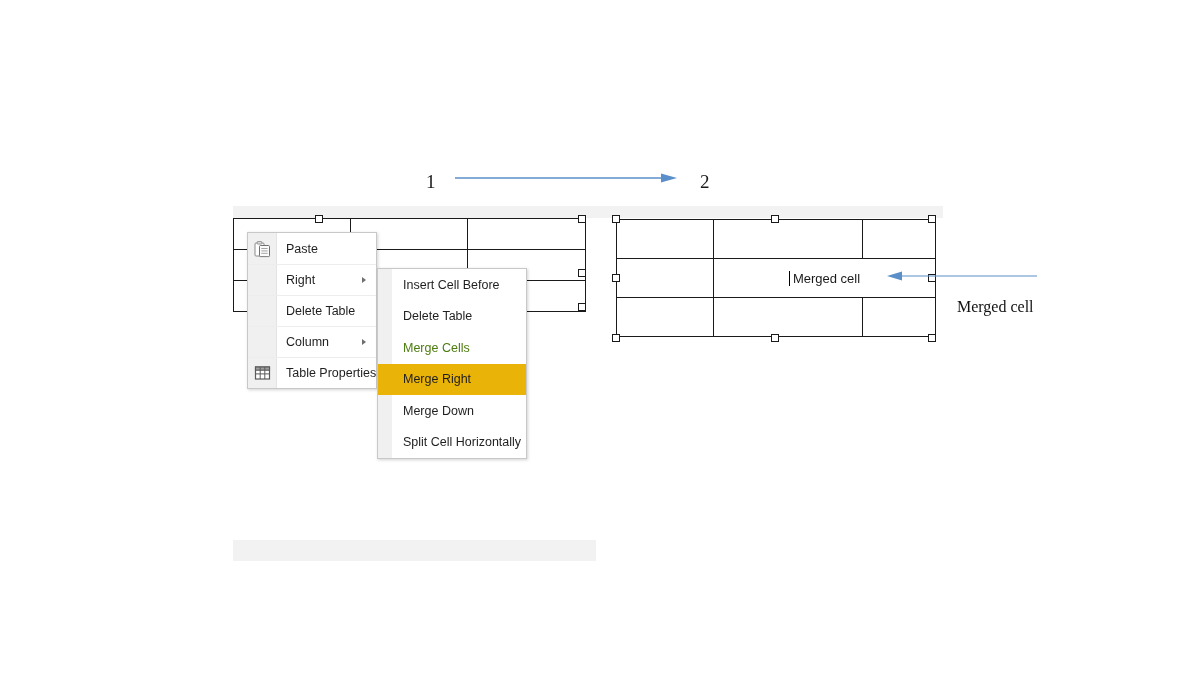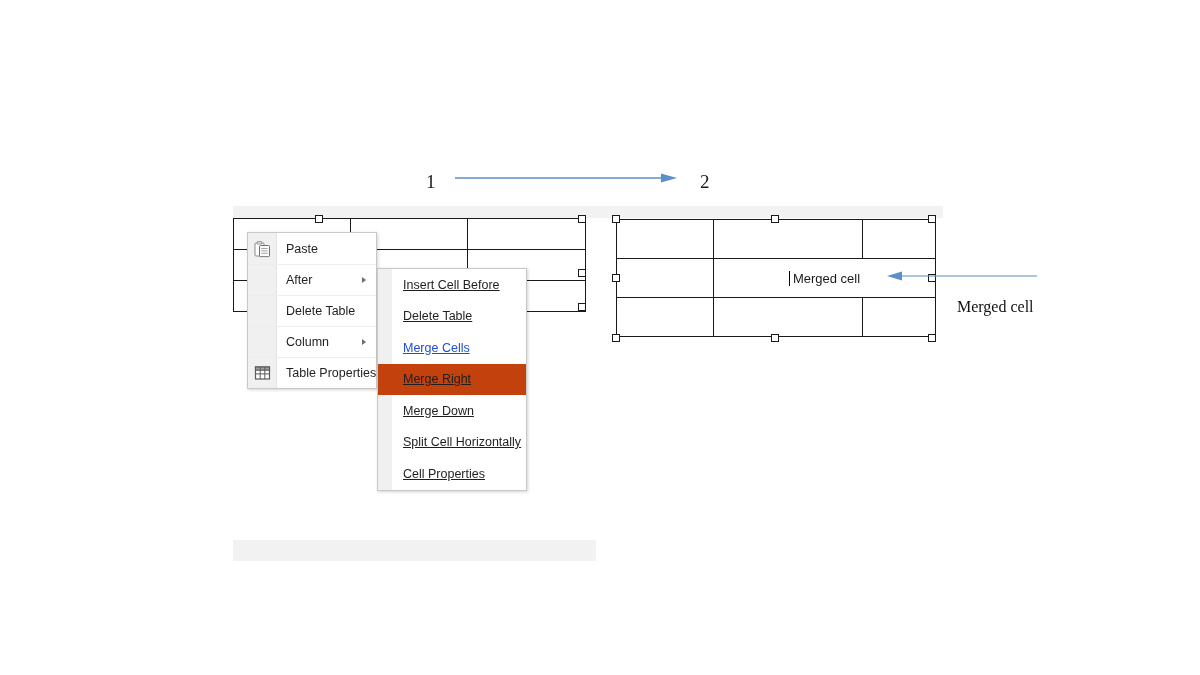--- a/index.html
+++ b/index.html
@@ -131,22 +131,22 @@
     align-items: center;
     height: 31px;
     padding-left: 38px;
     padding-right: 10px;
     font-size: 12.5px;
     color: #1f1f1f;
     white-space: nowrap;
     box-sizing: border-box;
   }
   .menu-item.sep { border-top: 1px solid #ededed; }
-  .menu-item.disabled { color: #1d4ed8; }
-  .menu-item.highlight { background: #c2410c; }
+  .menu-item.disabled { color: #4d7c0f; }
+  .menu-item.highlight { background: #eab308; }
   .menu-item .arrow-r {
     position: absolute;
     right: 10px;
     top: 50%;
     transform: translateY(-50%);
     width: 0; height: 0;
     border-left: 4px solid #6e6e6e;
     border-top: 3.5px solid transparent;
     border-bottom: 3.5px solid transparent;
   }
@@ -154,21 +154,21 @@
     position: absolute;
     left: 6px;
     top: 50%;
     transform: translateY(-50%);
     width: 17px;
     height: 17px;
   }
 
   #menu-main { left: 247px; top: 232px; width: 130px; }
   #menu-sub  { left: 377px; top: 268px; width: 150px; }
-  #menu-sub .menu-item { height: 31.5px; padding-left: 25px; font-size: 12.5px; text-decoration: underline; }
+  #menu-sub .menu-item { height: 31.5px; padding-left: 25px; font-size: 12.5px; }
   #menu-sub .menu-gutter { width: 14px; background: #f0f0f0; border-right: none; }
 </style>
 </head>
 <body>
 
 <div id="canvas">
 
   <div class="band band-top"></div>
   <div class="band band-bottom"></div>
 
@@ -251,21 +251,21 @@
             <rect x="5.5" y="5" width="10" height="11.2" fill="#fafafa" stroke="#6f6f6f" stroke-width="1" rx="1"></rect>
             <line x1="7.3" y1="8" x2="13.6" y2="8" stroke="#9a9a9a" stroke-width="0.9"></line>
             <line x1="7.3" y1="10.4" x2="13.6" y2="10.4" stroke="#9a9a9a" stroke-width="0.9"></line>
             <line x1="7.3" y1="12.8" x2="13.6" y2="12.8" stroke="#9a9a9a" stroke-width="0.9"></line>
           </svg>
         </span>
         <span>Paste</span>
       </div>
 
       <div class="menu-item sep">
-        <span>After</span>
+        <span>Right</span>
         <span class="arrow-r"></span>
       </div>
 
 
       <div class="menu-item sep">
         <span>Delete Table</span>
       </div>
 
       <div class="menu-item sep">
         <span>Column</span>
@@ -302,19 +302,16 @@
       </div>
       <div class="menu-item highlight">
         <span>Merge Right</span>
       </div>
       <div class="menu-item">
         <span>Merge Down</span>
       </div>
       <div class="menu-item">
         <span>Split Cell Horizontally</span>
       </div>
-      <div class="menu-item">
-        <span>Cell Properties</span>
-      </div>
     </div>
   </div>
 
 </div>
 
 </body></html>

